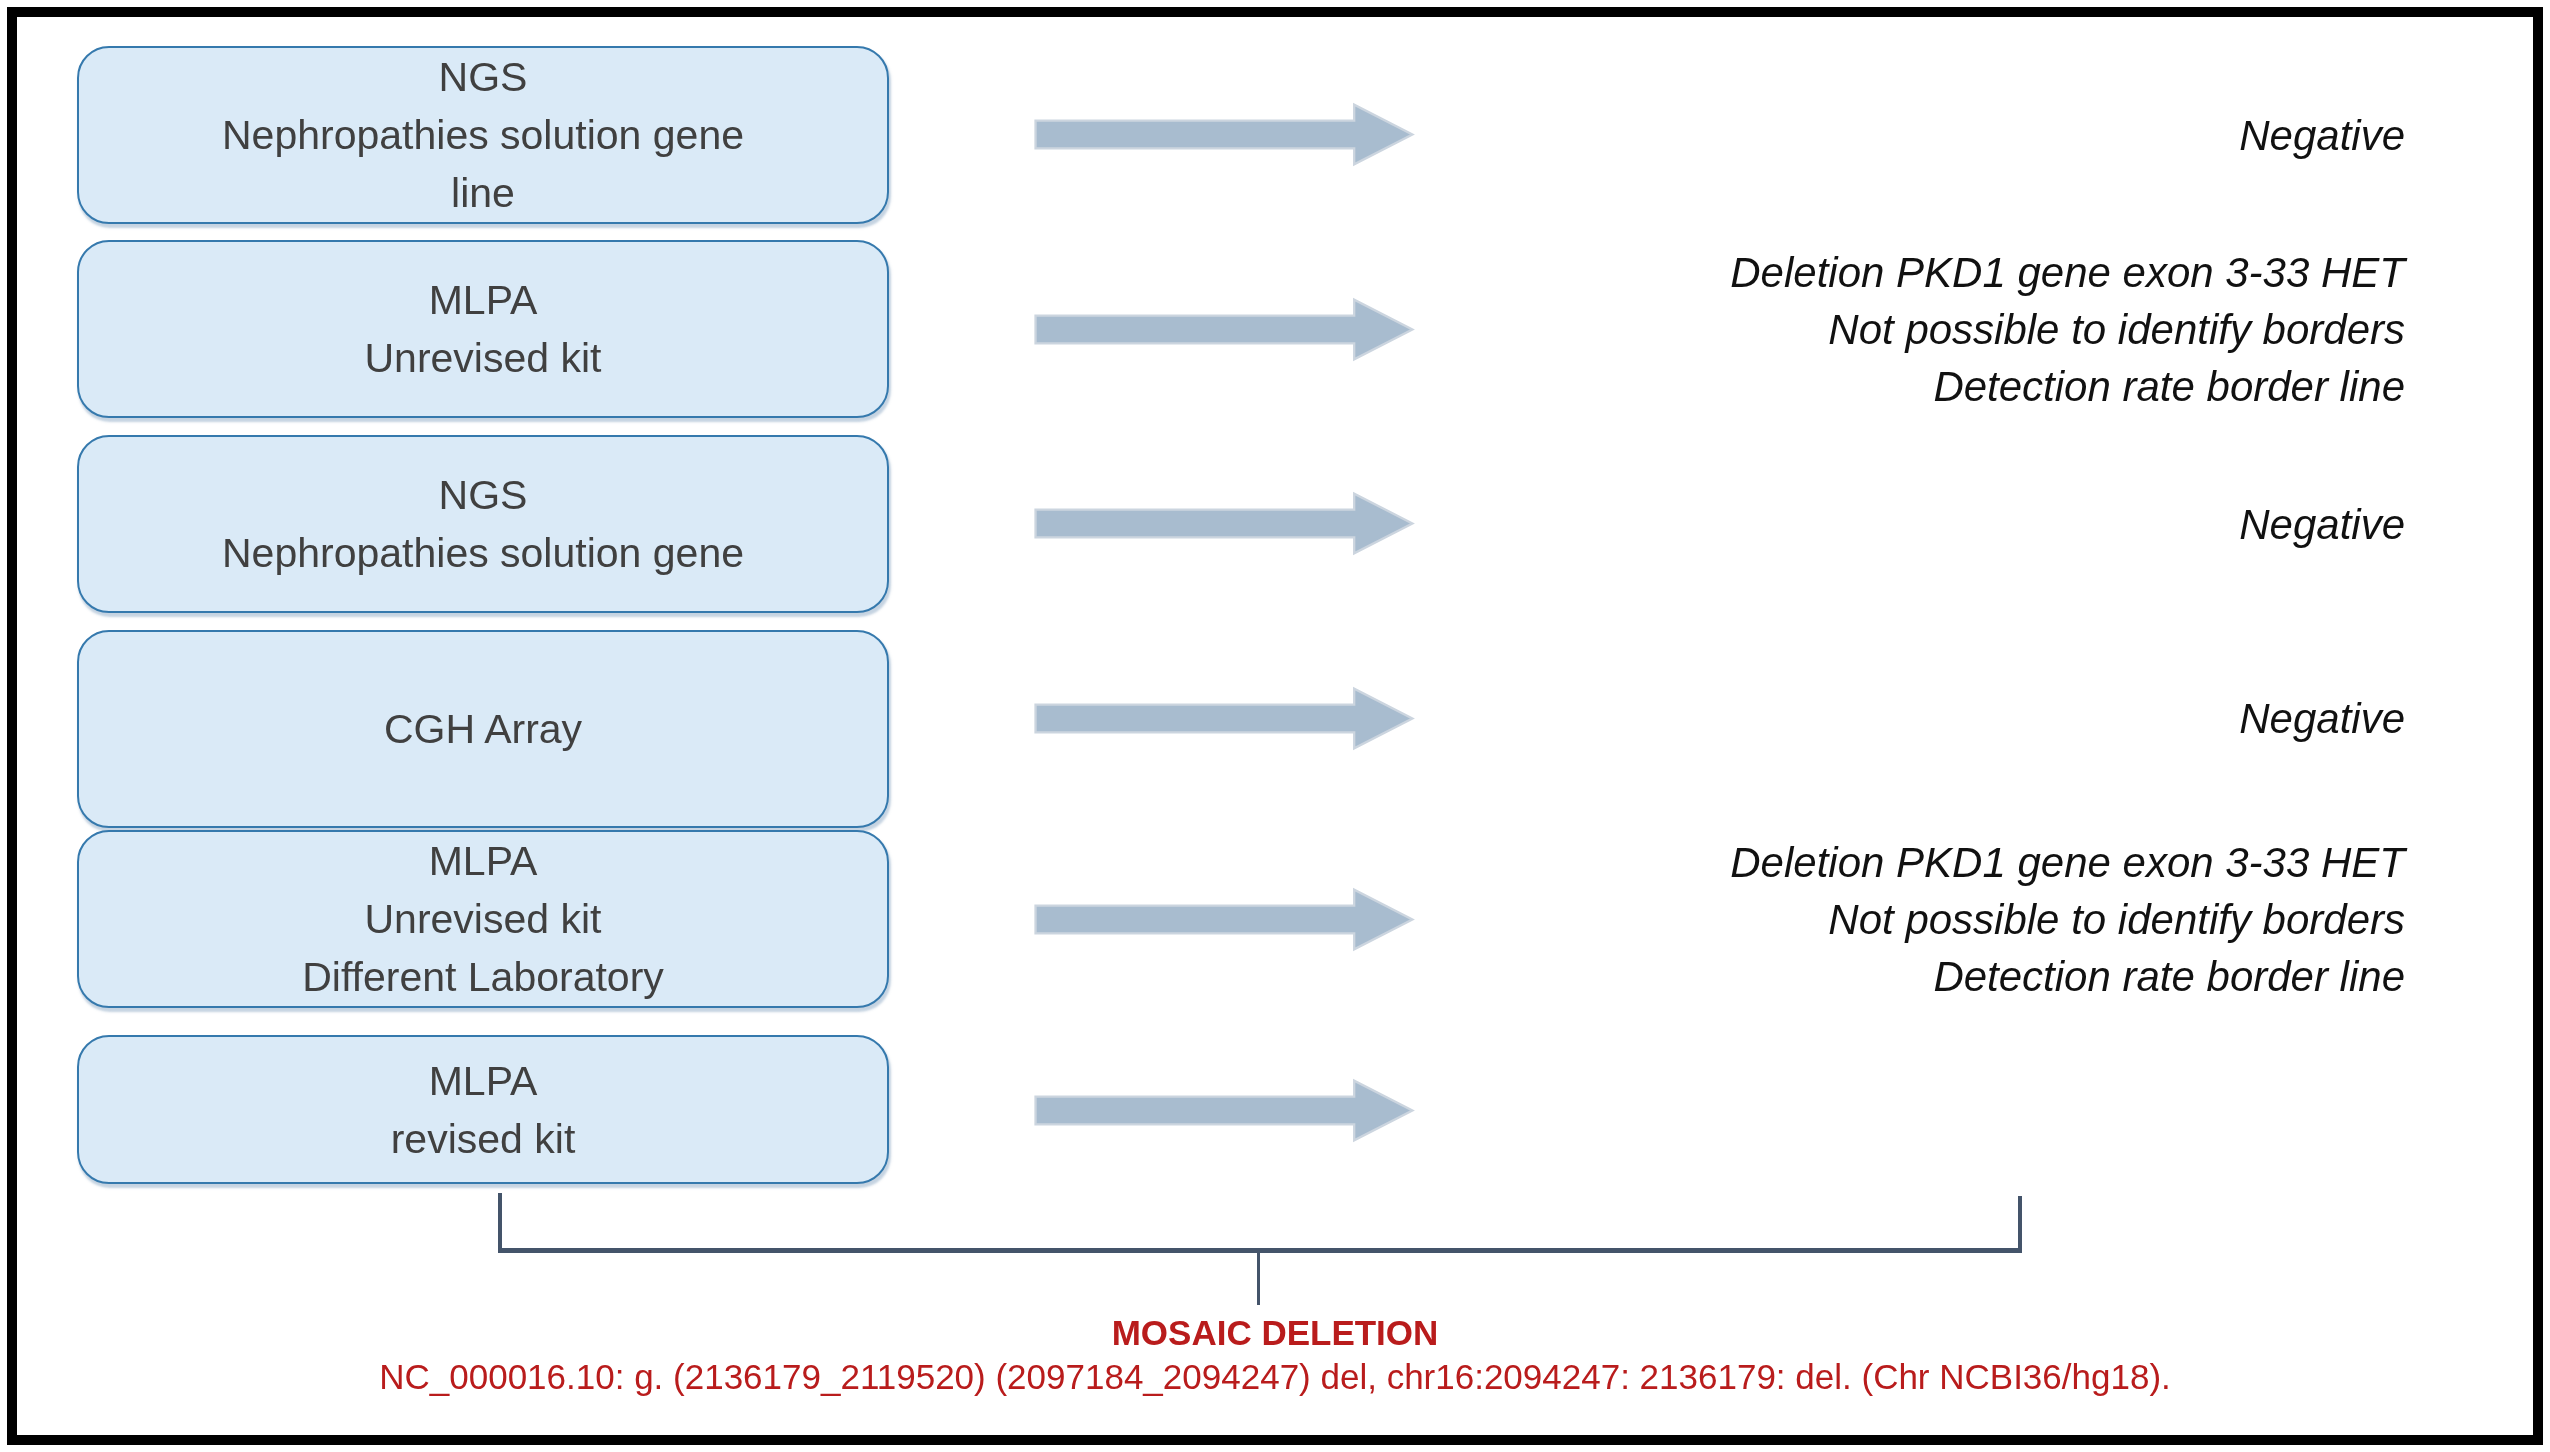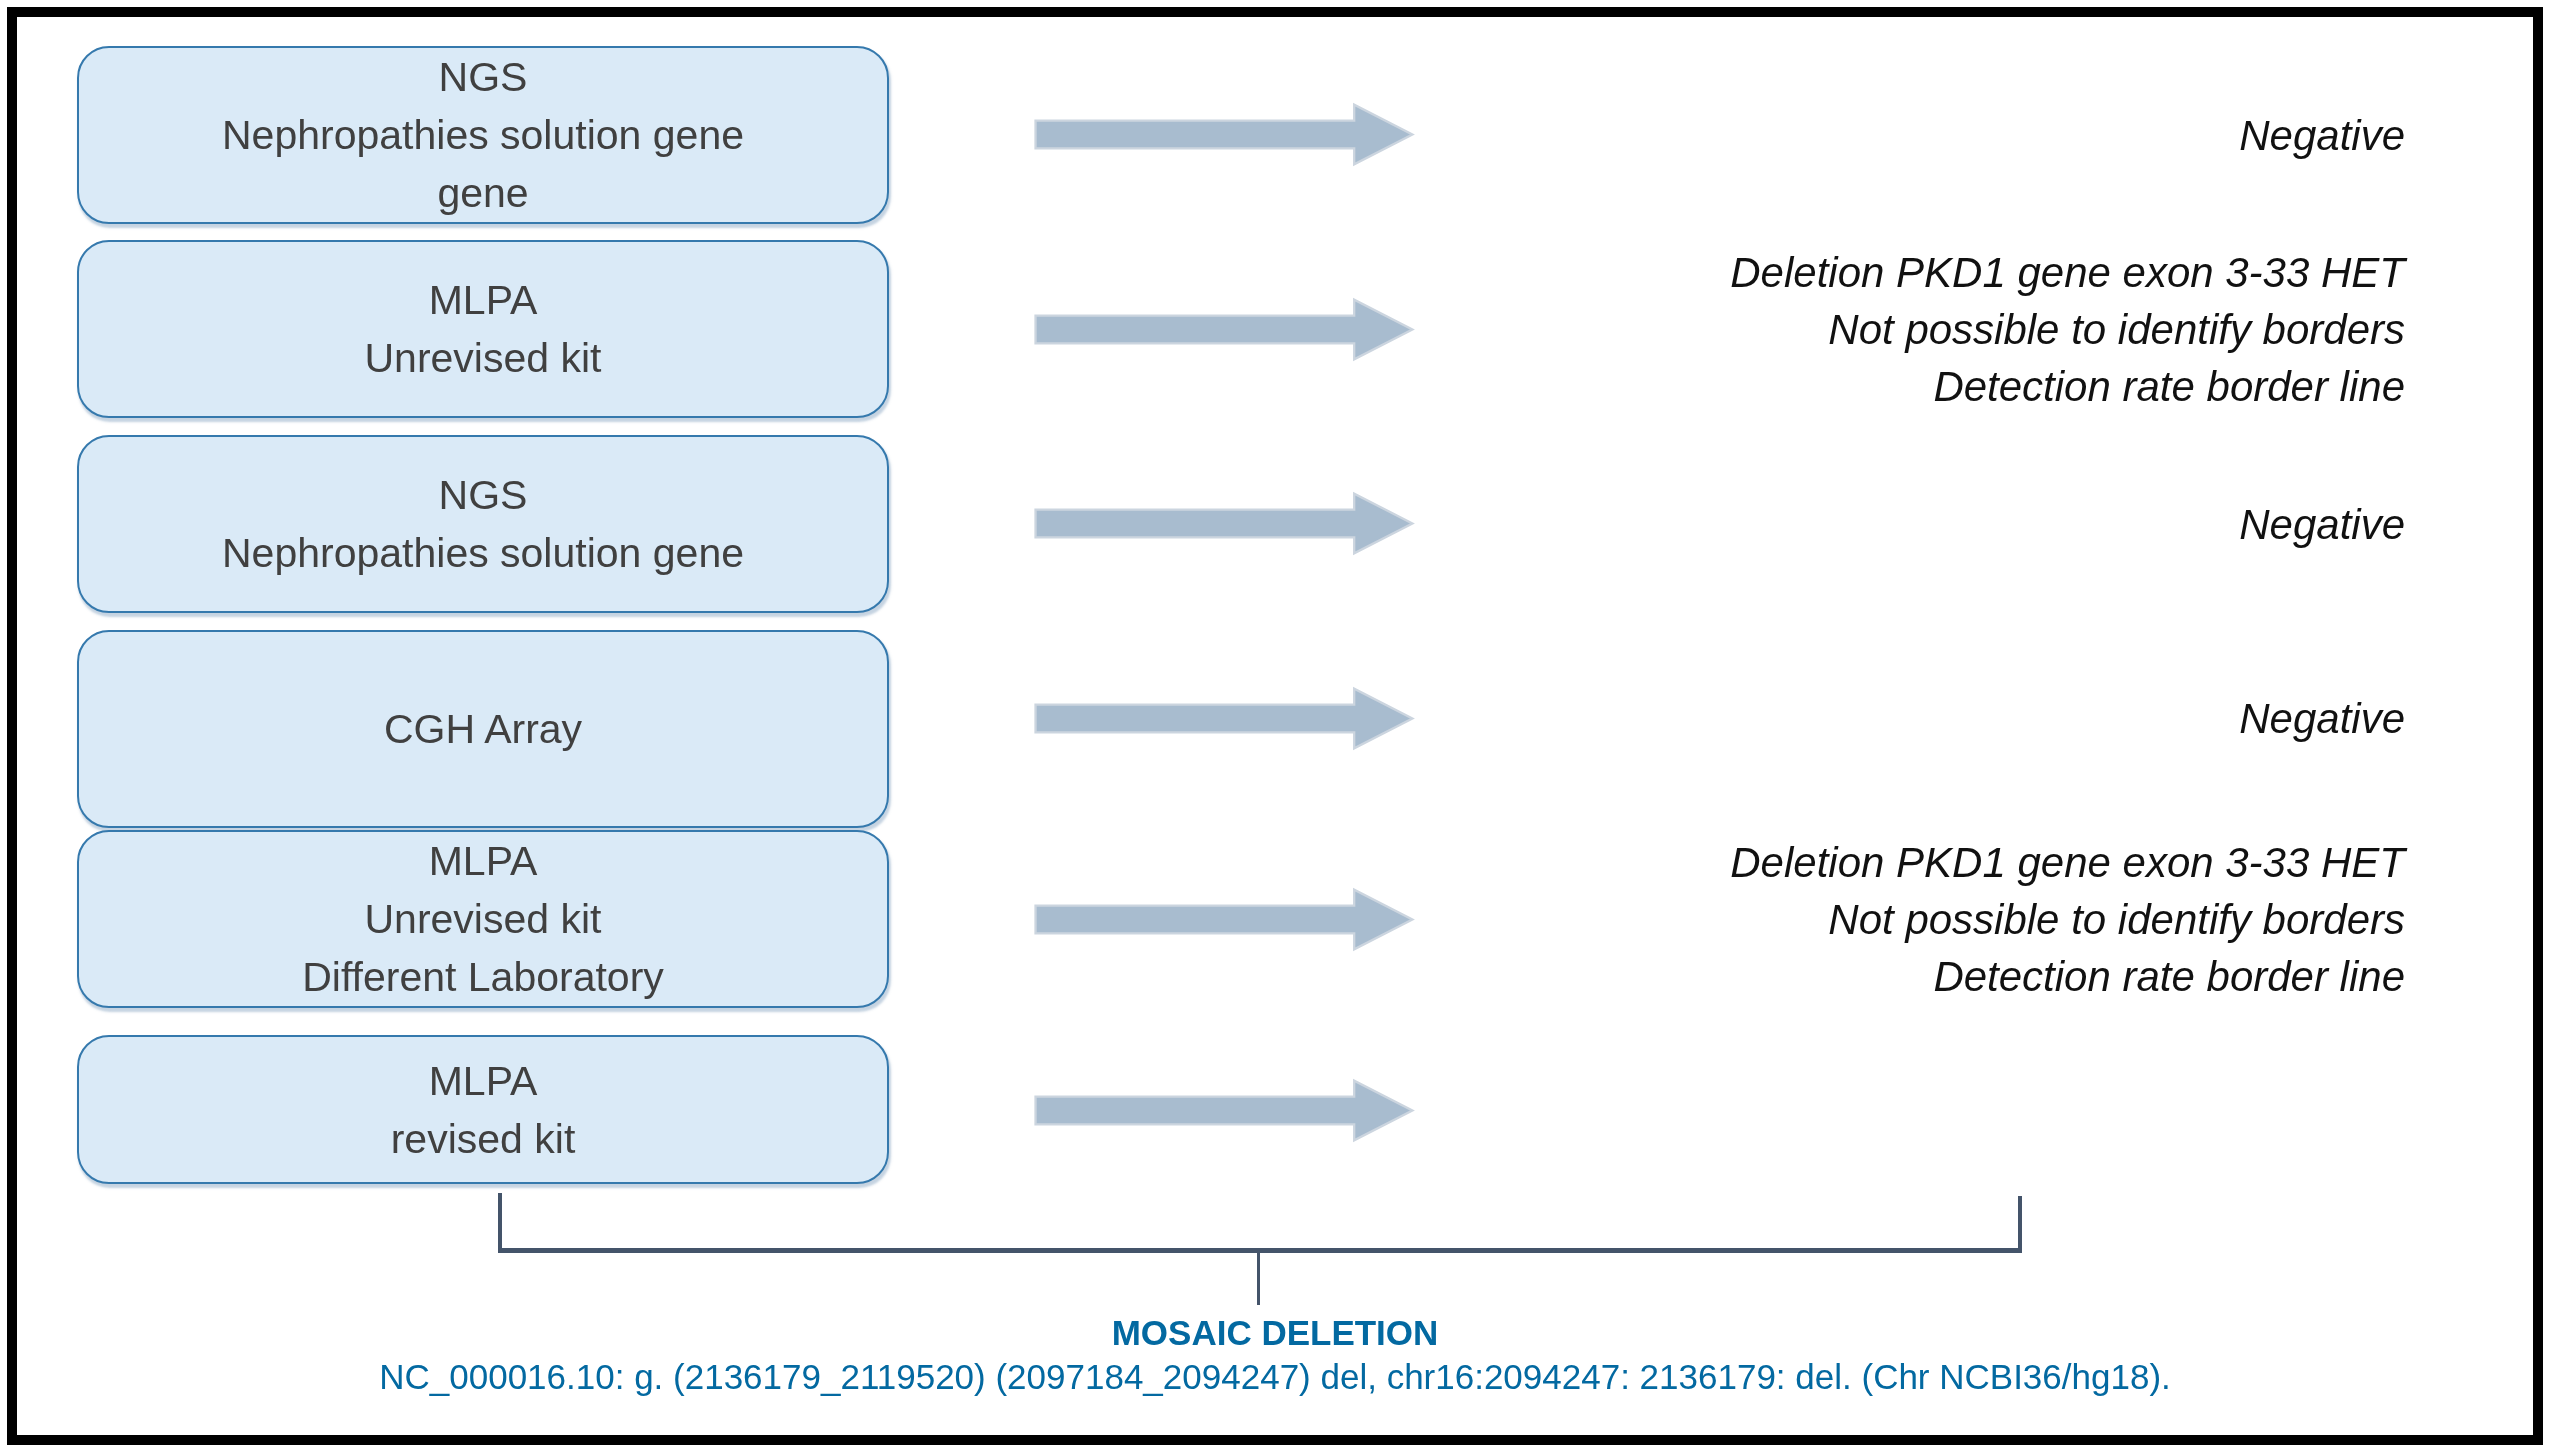--- a/index.html
+++ b/index.html
@@ -78,42 +78,42 @@
   .tick-left  { left: 498px;  top: 1193px; width: 3.8px;    height: 59px; }
   .tick-right { left: 2018px; top: 1196px; width: 3.8px;    height: 56px; }
   .drop       { left: 1257px; top: 1251px; width: 3.1px;    height: 54px; }
   
   .conclusion {
     position: absolute;
     left: 0;
     right: 0;
     top: 1311px;
     text-align: center;
-    color: #0369a1;
+    color: #b91c1c;
   }
   .conclusion-title {
     font-weight: bold;
     font-size: 35px;
     line-height: 43px;
   }
   .conclusion-detail {
     font-size: 35px;
     line-height: 46px;
   }
 </style>
 </head>
 <body>
 
 <div class="canvas">
   <div class="frame"></div>
 
   <div class="box" style="top:46px;height:178px">
     <div class="box-line">NGS</div>
     <div class="box-line">Nephropathies solution gene</div>
-    <div class="box-line">gene</div>
+    <div class="box-line">line</div>
   </div>
   <svg class="arrow" style="top:100px" viewBox="0 0 500 90">
     <polygon points="2,27 418,27 418,6 494,45 418,84 418,63 2,63"></polygon>
   </svg>
   <div class="result" style="top:135px">
     <div class="res-line">Negative</div>
   </div>
 
   <div class="box" style="top:240px;height:178px">
     <div class="box-line">MLPA</div>

